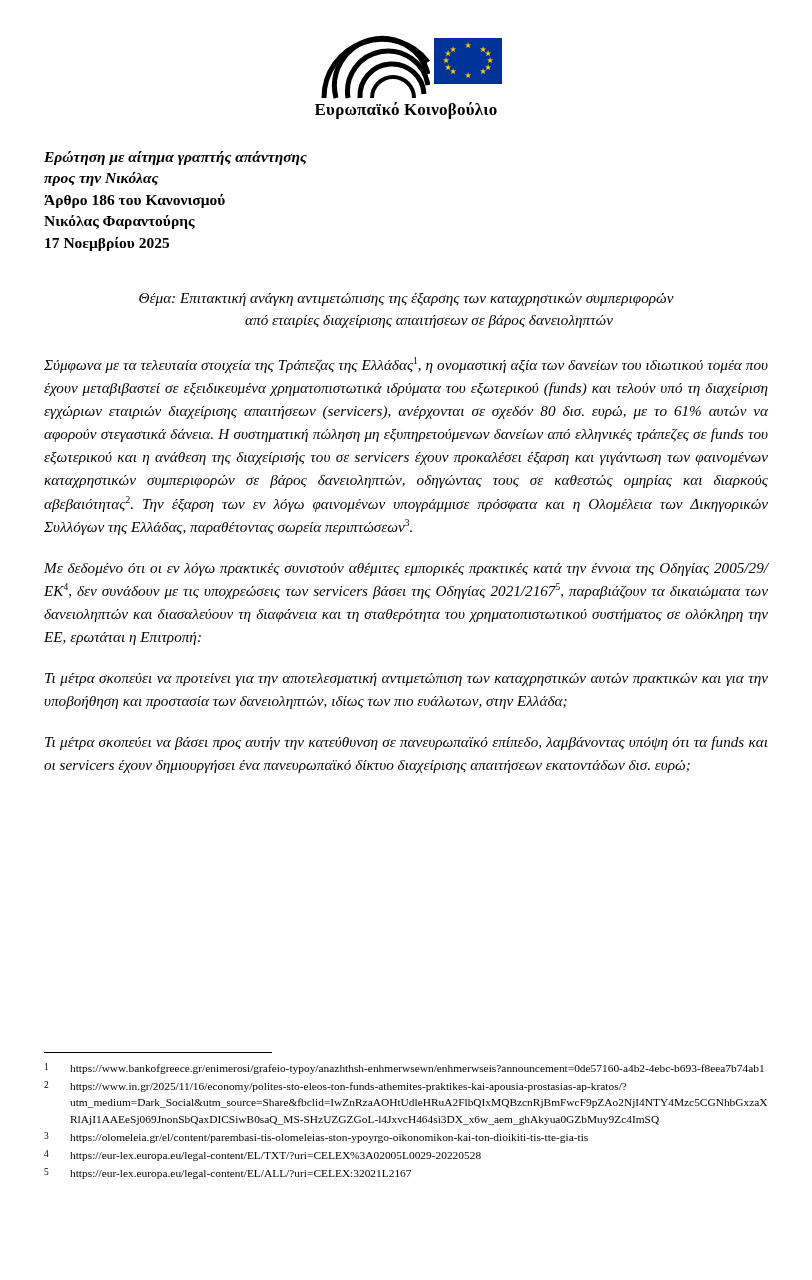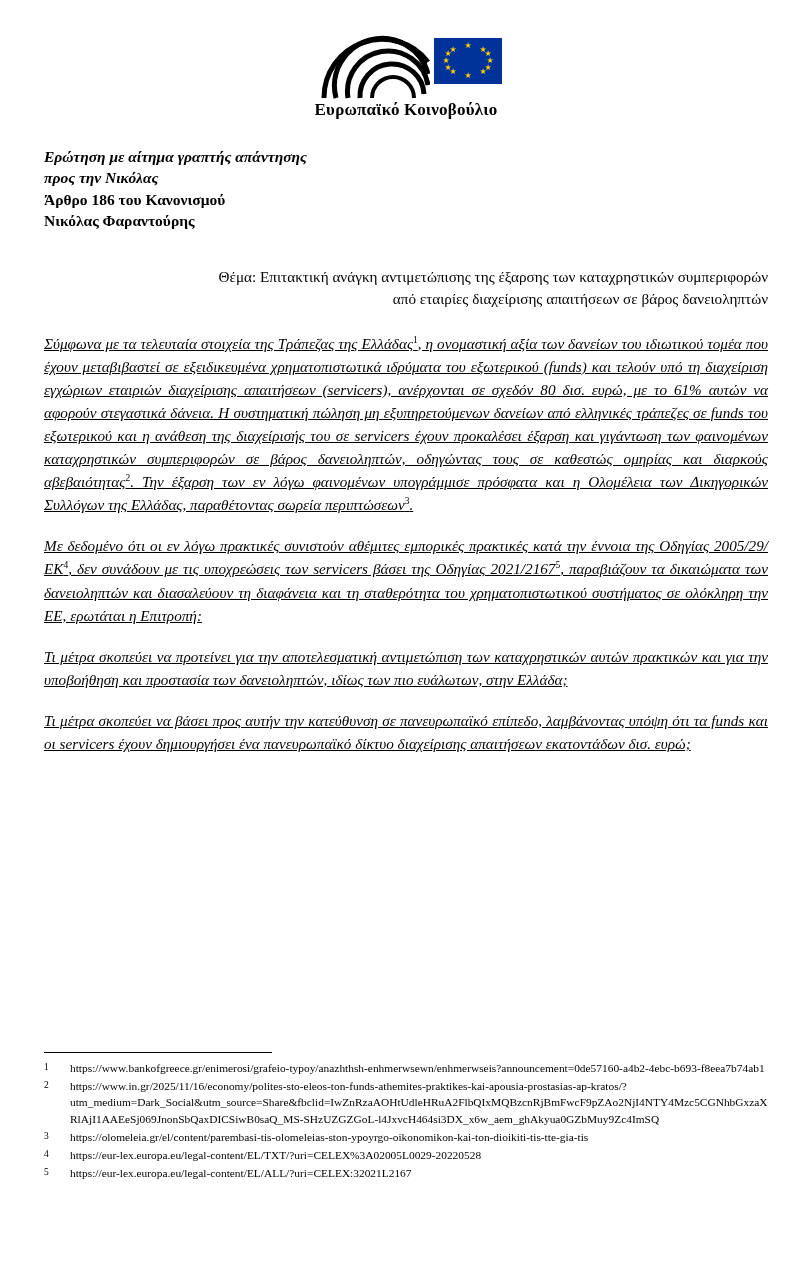--- a/index.html
+++ b/index.html
@@ -75,39 +75,39 @@
     line-height: 1.38;
     font-family: Liberation Serif, serif;
   }
   .title-block .line { white-space: nowrap; }
   .title-block .italic { font-style: italic; }
 
   
   .subject {
     margin: 34px 44px 0 44px;
     font-size: 15.2px;
+    font-style: italic;
     line-height: 1.45;
-    text-align: right;
+    text-align: center;
   }
   .subject .l2 {
     display: block;
     padding-left: 46px;
   }
 
   
   .body {
     margin: 0 44px 0 44px;
   }
   .body p {
     font-size: 15.2px;
     line-height: 1.52;
     text-align: justify;
     margin: 18px 0 0 0;
     font-style: italic;
-    text-decoration: underline;
   }
   .body p:first-child { margin-top: 22px; }
   sup {
     font-size: 9.5px;
     vertical-align: super;
     font-style: normal;
   }
 
   
   .footnotes {
@@ -181,20 +181,21 @@
       </div>
     </div>
     <div class="logo-caption">Ευρωπαϊκό Κοινοβούλιο</div>
   </div>
 
   <div class="title-block">
     <div class="line italic">Ερώτηση με αίτημα γραπτής απάντησης</div>
     <div class="line italic">προς την Νικόλας</div>
     <div class="line">Άρθρο 186 του Κανονισμού</div>
     <div class="line">Νικόλας Φαραντούρης</div>
+    <div class="line">17 Νοεμβρίου 2025</div>
   </div>
 
   <div class="subject">
     <span>Θέμα:</span>
     <span>Επιτακτική ανάγκη αντιμετώπισης της έξαρσης των καταχρηστικών συμπεριφορών</span>
     <span class="l2">από εταιρίες διαχείρισης απαιτήσεων σε βάρος δανειοληπτών</span>
   </div>
 
   <div class="body">
     <p><span>Σύμφωνα με τα τελευταία στοιχεία της Τράπεζας της Ελλάδας</span><sup>1</sup><span>, η ονομαστική αξία των δανείων του ιδιωτικού τομέα που έχουν μεταβιβαστεί σε εξειδικευμένα χρηματοπιστωτικά ιδρύματα του εξωτερικού (funds) και τελούν υπό τη διαχείριση εγχώριων εταιριών διαχείρισης απαιτήσεων (servicers), ανέρχονται σε σχεδόν 80 δισ. ευρώ, με το 61% αυτών να αφορούν στεγαστικά δάνεια. Η συστηματική πώληση μη εξυπηρετούμενων δανείων από ελληνικές τράπεζες σε funds του εξωτερικού και η ανάθεση της διαχείρισής του σε servicers έχουν προκαλέσει έξαρση και γιγάντωση των φαινομένων καταχρηστικών συμπεριφορών σε βάρος δανειοληπτών, οδηγώντας τους σε καθεστώς ομηρίας και διαρκούς αβεβαιότητας</span><sup>2</sup><span>. Την έξαρση των εν λόγω φαινομένων υπογράμμισε πρόσφατα και η Ολομέλεια των Δικηγορικών Συλλόγων της Ελλάδας, παραθέτοντας σωρεία περιπτώσεων</span><sup>3</sup><span>.</span></p>

